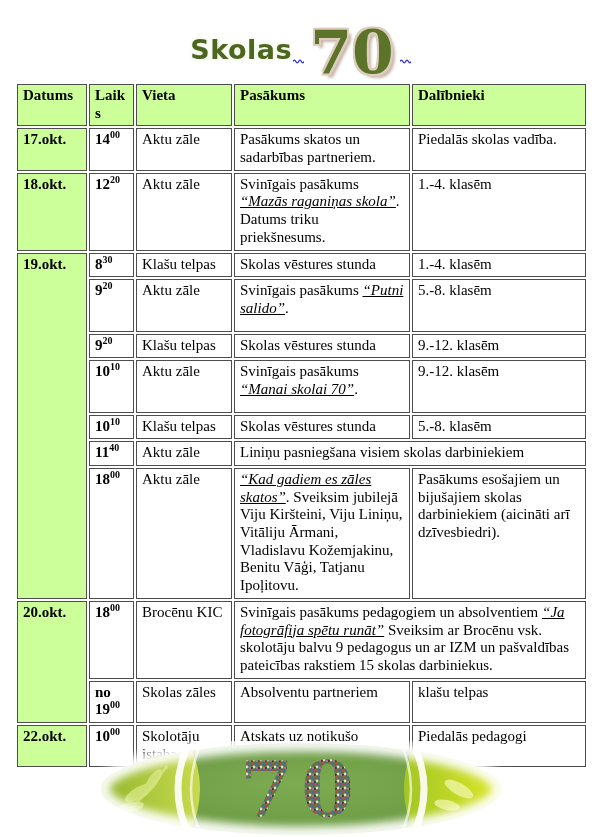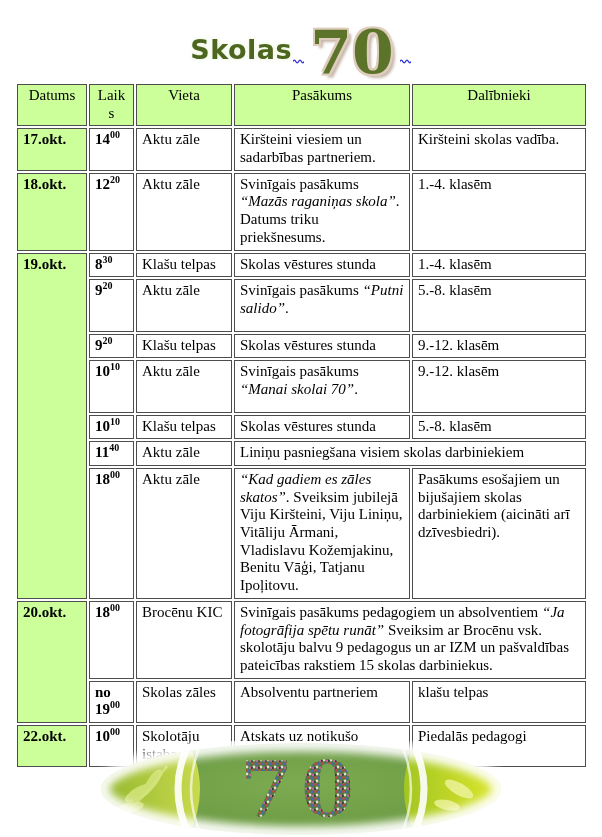--- a/index.html
+++ b/index.html
@@ -30,26 +30,26 @@
   table.events {
     border-collapse:separate; border-spacing:2px; table-layout:fixed;
     width:573px; margin:6px 0 0 15px;
     font-size:15px; line-height:1.18; color:#000;
   }
   .events th, .events td {
     border:1px solid var(--border,#4d4d4d);
     padding:2px 5px 3px 5px; vertical-align:top; text-align:left;
     overflow:hidden; word-wrap:break-word;
   }
-  .events th { background:var(--cell-green,#ccff99); font-weight:normal;text-align:center; }
+  .events th { background:var(--cell-green,#ccff99); font-weight:bold; }
   .events td.date { background:var(--cell-green,#ccff99); font-weight:bold;margin-top:41px; }
   .events td.time { font-weight:bold; }
   .events td.time sup { font-size:10px; line-height:0; }
   .events tr.gap > td { padding-bottom:13px; }
-  .events i, .events .it { font-style:italic; }
+  .events i, .events .it { font-style:italic;text-decoration:underline; }
 
   
   .footer {
     position:absolute; left:0; right:0; bottom:0; height:97px;
     display:flex; justify-content:center; align-items:flex-end;
   }
 </style>
 </head>
 <body>
 
@@ -81,22 +81,22 @@
         <th>Vieta</th>
         <th>Pasākums</th>
         <th>Dalībnieki</th>
       </tr>
     </thead>
     <tbody>
         <tr>
           <td class="date" rowspan="1">17.okt.</td>
           <td class="time">14<sup>00</sup></td>
           <td>Aktu zāle</td>
-          <td><span>Kiršteini viesiem un sadarbības partneriem.</span></td>
-          <td>Kiršteini skolas vadība.</td>
+          <td><span>Pasākums skatos un sadarbības partneriem.</span></td>
+          <td>Piedalās skolas vadība.</td>
         </tr>
         <tr>
           <td class="date" rowspan="1">18.okt.</td>
           <td class="time">12<sup>20</sup></td>
           <td>Aktu zāle</td>
           <td><span>Svinīgais pasākums </span><span class="it">“Mazās raganiņas skola”</span><span>. Datums triku priekšnesums.</span></td>
           <td>1.-4. klasēm</td>
         </tr>
         <tr>
           <td class="date" rowspan="7">19.okt.</td>

